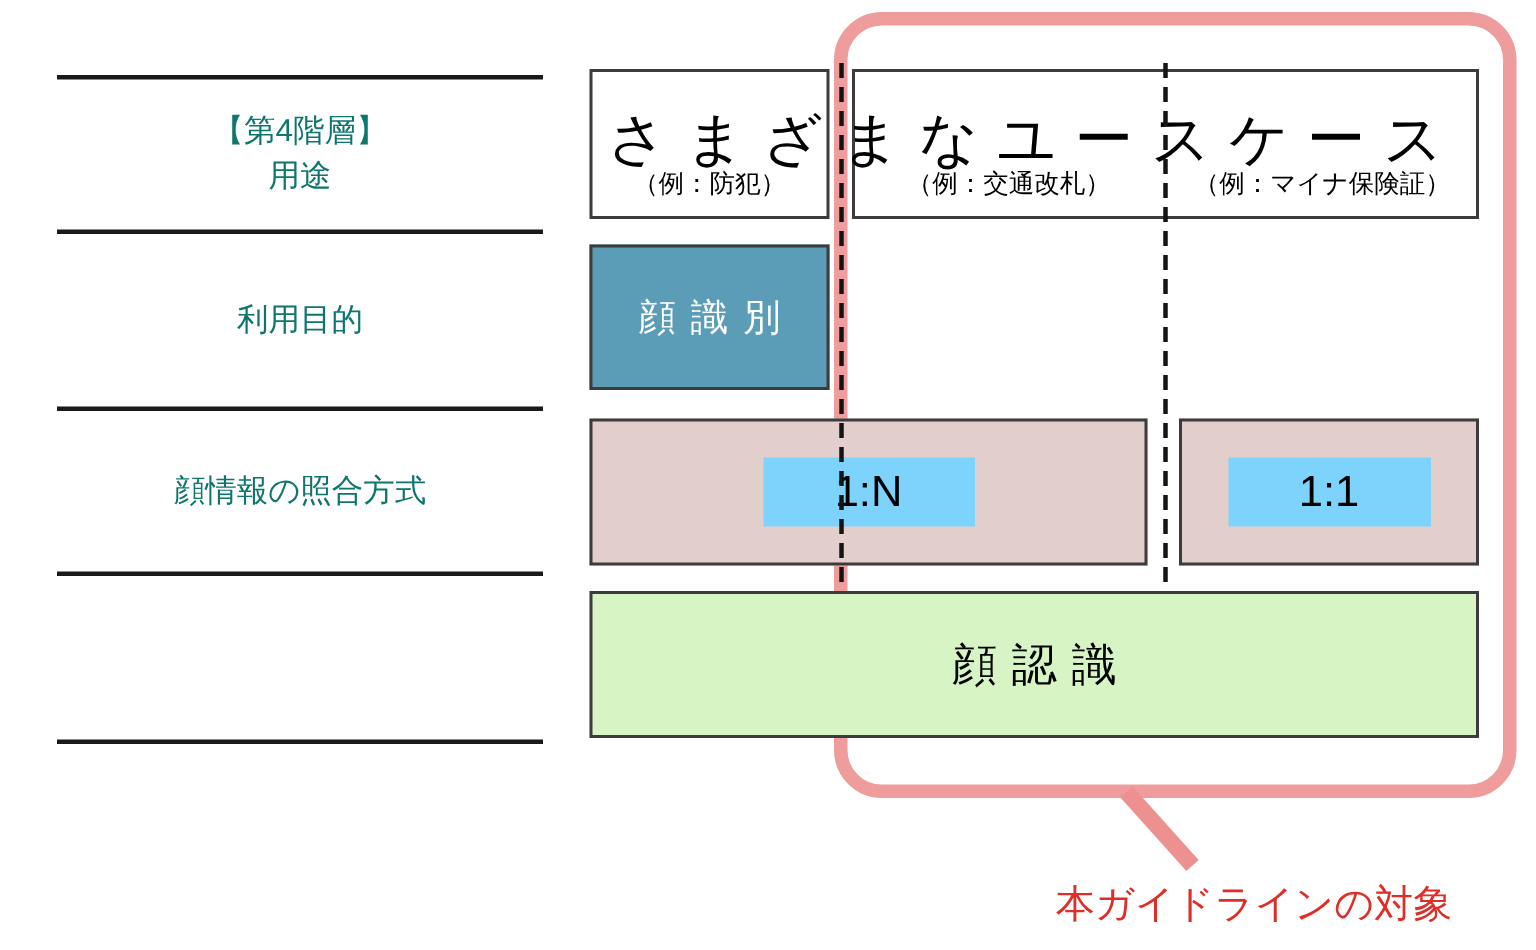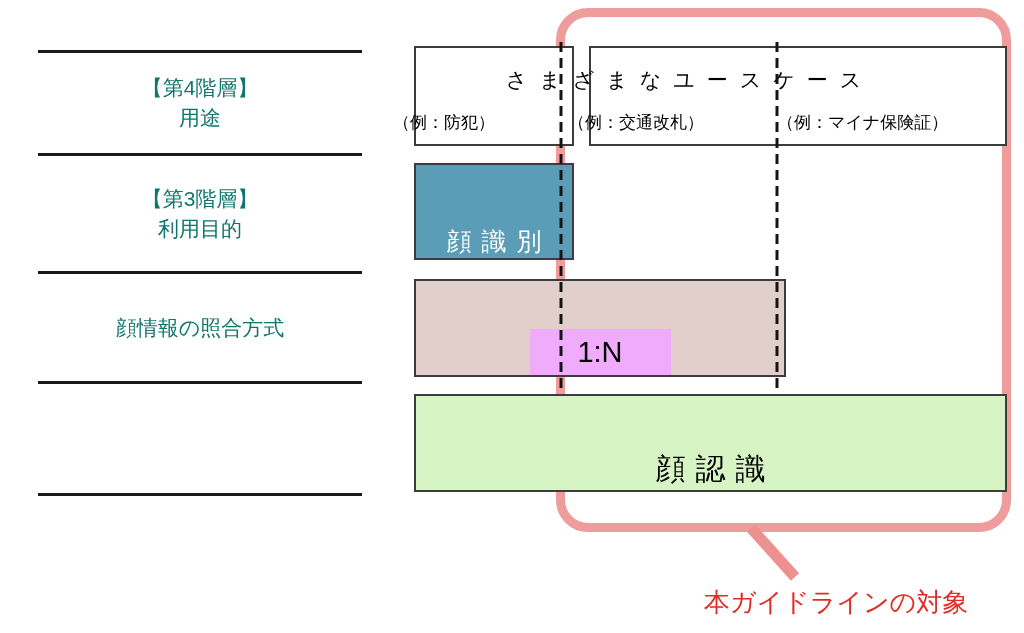--- a/index.html
+++ b/index.html
@@ -22,38 +22,38 @@
   .hline{position:absolute;left:38px;width:324px;height:3px;background:var(--line-black);}
   .layer-label{position:absolute;left:40px;width:320px;height:60px;display:flex;flex-direction:column;
     align-items:center;justify-content:center;font-size:21px;line-height:30px;color:#0f766e;}
 
   
   .highlight-rect{position:absolute;left:556px;top:8px;width:455px;height:524px;
     border:9px solid var(--highlight-pink);border-radius:32px;z-index:0;}
 
   
   .box{position:absolute;border:2px solid var(--box-border);z-index:1;display:flex;
-    align-items:flex-end;justify-content:center;margin-left:21px;}
+    align-items:center;justify-content:center;}
   .box-usecase-left{left:393px;top:46px;width:160px;height:100px;background:#fff;}
   .box-usecase-right{left:568px;top:46px;width:418px;height:100px;background:#fff;}
   .usecase-title{position:absolute;left:393px;top:66px;width:593px;text-align:center;
-    font-size:21px;letter-spacing:12px;color:#000;z-index:1;white-space:nowrap;}
-  .usecase-example{position:absolute;top:111px;height:24px;font-size:17px;
+    font-size:39px;letter-spacing:12px;color:#000;z-index:1;white-space:nowrap;}
+  .usecase-example{position:absolute;top:111px;height:24px;text-align:center;font-size:17px;
     color:#000;z-index:1;white-space:nowrap;}
   .ex-left{left:393px;width:160px;}
   .ex-mid{left:568px;width:209px;}
   .ex-right{left:777px;width:209px;}
 
   .box-identification{left:393px;top:163px;width:160px;height:97px;background:var(--identification-blue);}
   .box-authentication{left:568px;top:163px;width:418px;height:97px;background:var(--authentication-orange);}
   .row2-text{color:#fff;font-size:25px;letter-spacing:10px;text-indent:10px;white-space:nowrap;}
 
   .box-match-n{left:393px;top:279px;width:372px;height:98px;background:var(--matching-pink);}
   .box-match-1{left:786px;top:279px;width:200px;height:98px;background:var(--matching-pink);}
-  .match-chip{width:141px;height:46px;background:#f0abfc;display:flex;align-items:center;justify-content:center;
+  .match-chip{width:141px;height:46px;background:#7dd3fc;display:flex;align-items:center;justify-content:center;
     font-size:29px;color:#000;}
   .box-match-1 .match-chip{width:135px;}
 
   .box-foundation{left:393px;top:394px;width:593px;height:98px;background:var(--foundation-green);}
   .foundation-text{color:#000;font-size:30px;letter-spacing:10px;text-indent:10px;white-space:nowrap;}
 
   
   .overlay{position:absolute;left:0;top:0;z-index:2;}
 
   .annotation-label{position:absolute;left:640px;top:585px;width:392px;text-align:center;
@@ -70,21 +70,20 @@
   <div class="hline" style="top:153px"></div>
   <div class="hline" style="top:271px"></div>
   <div class="hline" style="top:381px"></div>
   <div class="hline" style="top:493px"></div>
 
   <div class="layer-label" style="top:73px">
     <span>【第4階層】</span>
     <span>用途</span>
   </div>
   <div class="layer-label" style="top:184px">
-    <span>【第3階層】</span>
     <span>利用目的</span>
   </div>
   <div class="layer-label" style="top:298px">
     <span>顔情報の照合方式</span>
   </div>
   <div class="layer-label" style="top:409px">
   </div>
 
   <div class="box box-usecase-left"></div>
   <div class="box box-usecase-right"></div>
@@ -93,20 +92,23 @@
   <div class="usecase-example ex-mid">（例：交通改札）</div>
   <div class="usecase-example ex-right">（例：マイナ保険証）</div>
 
   <div class="box box-identification">
     <span class="row2-text">顔識別</span>
   </div>
 
   <div class="box box-match-n">
     <span class="match-chip">1:N</span>
   </div>
+  <div class="box box-match-1">
+    <span class="match-chip">1:1</span>
+  </div>
 
   <div class="box box-foundation">
     <span class="foundation-text">顔認識</span>
   </div>
 
   <svg class="overlay" width="1024" height="633">
     <line x1="561" y1="42" x2="561" y2="394" stroke="#141414" stroke-width="3" stroke-dasharray="10 6"></line>
     <line x1="777" y1="42" x2="777" y2="394" stroke="#141414" stroke-width="3" stroke-dasharray="10 6"></line>
     <line x1="751" y1="528" x2="795" y2="577" stroke="var(--callout-pink)" stroke-width="11"></line>
   </svg>

